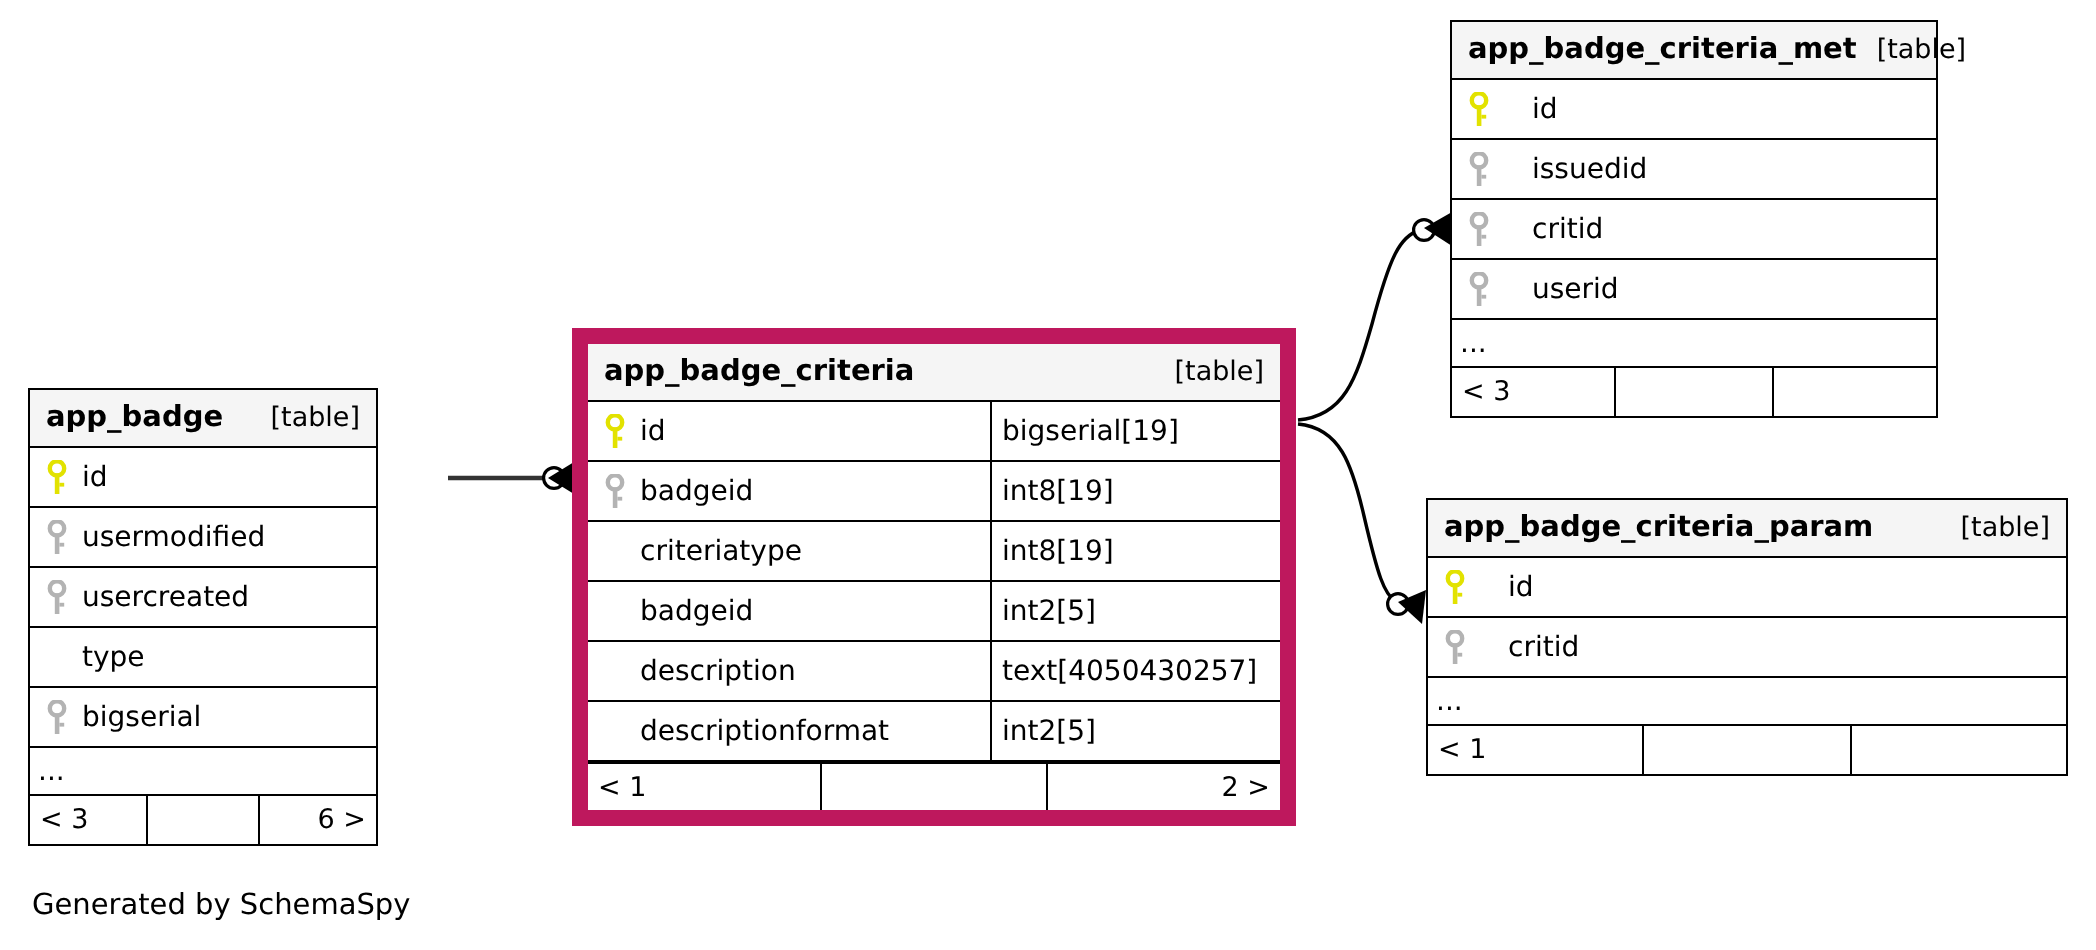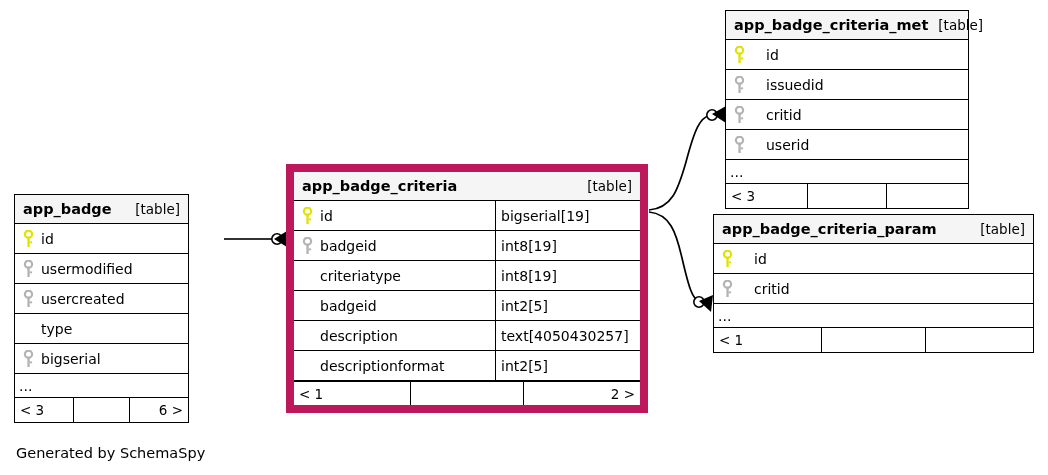--- a/index.html
+++ b/index.html
@@ -403,21 +403,21 @@
       <span>...</span>
     </div>
 
     <div class="row-footer">
       <div class="foot-cell foot-left">&lt; 3</div>
       <div class="foot-cell foot-mid"></div>
       <div class="foot-cell foot-right"></div>
     </div>
   </div>
 
-  <div class="table-node" style="left:713px; top:214px; width:321px;">
+  <div class="table-node" style="left:713px; top:249px; width:321px;">
     <div class="tbl-header">
       <span class="tbl-name">app_badge_criteria_param</span>
       <span class="tbl-tag">[table]</span>
     </div>
 
     <div class="tbl-row">
       <div class="cell-name">
         <span class="keyslot wide">
           <svg width="13" height="18" viewBox="0 0 13 18">
               <circle cx="6.5" cy="4.2" r="3.6" fill="none" stroke="#e2e200" stroke-width="2.2"></circle>

